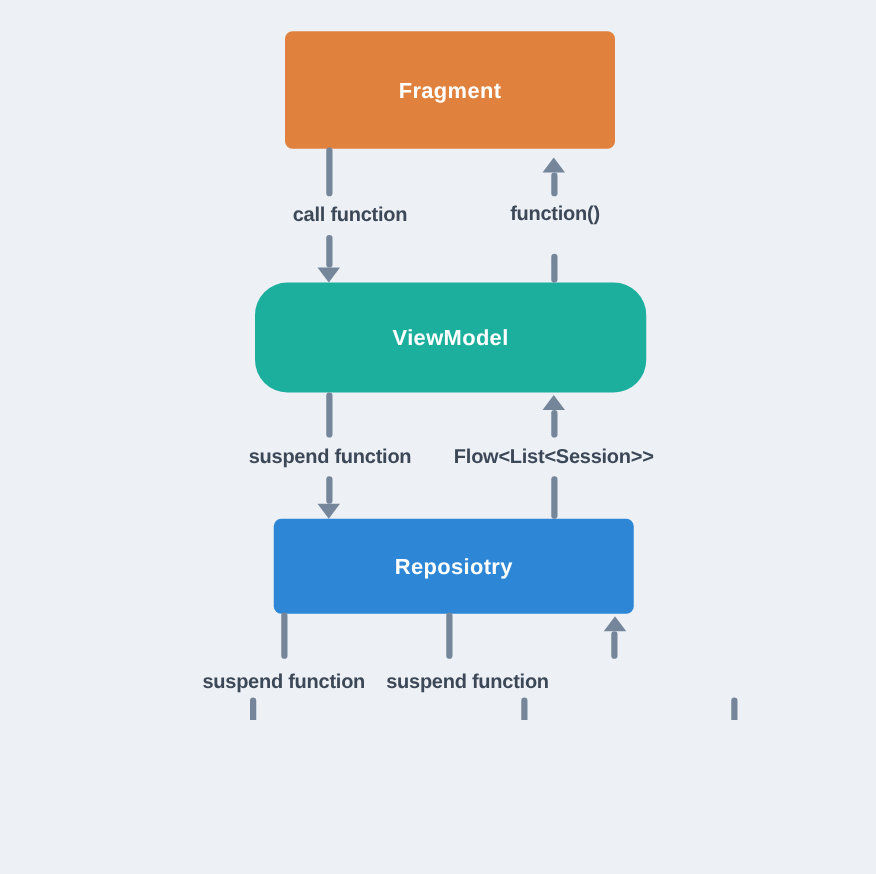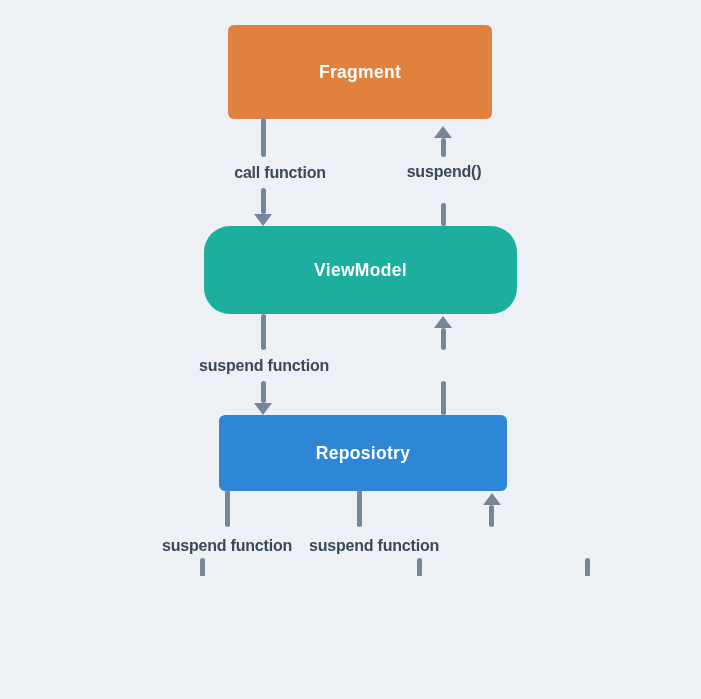--- a/index.html
+++ b/index.html
@@ -89,31 +89,32 @@
 
   <div class="vline" style="left:261px; top:118px; height:39px;"></div>
   <div class="vline" style="left:261px; top:188px; height:26px;"></div>
   <div class="head-down" style="left:254px; top:214px;"></div>
   <div class="elabel" style="left:280px; top:163px;">call function</div>
 
   <div class="head-up" style="left:434px; top:126px;"></div>
   <div class="vline" style="left:441px; top:138px; height:19px;"></div>
   <div class="vline" style="left:441px; top:203px; height:23px;"></div>
   <div class="elabel" style="left:444px; top:162px;">
-    <div>suspend()</div>
+    <div>function()</div>
   </div>
 
   <div class="vline" style="left:261px; top:314px; height:36px;"></div>
   <div class="vline" style="left:261px; top:381px; height:22px;"></div>
   <div class="head-down" style="left:254px; top:403px;"></div>
   <div class="elabel" style="left:264px; top:356px;">suspend function</div>
 
   <div class="head-up" style="left:434px; top:316px;"></div>
   <div class="vline" style="left:441px; top:328px; height:22px;"></div>
   <div class="vline" style="left:441px; top:381px; height:34px;"></div>
+  <div class="elabel" style="left:443px; top:356px;">Flow&lt;List&lt;Session&gt;&gt;</div>
 
   <div class="vline" style="left:225px; top:490px; height:37px;"></div>
   <div class="vline" style="left:200px; top:558px; height:23px;"></div>
   <div class="head-down" style="left:193px; top:581px;"></div>
   <div class="elabel" style="left:227px; top:536px;">suspend function</div>
 
   <div class="vline" style="left:357px; top:490px; height:37px;"></div>
   <div class="vline" style="left:417px; top:558px; height:23px;"></div>
   <div class="head-down" style="left:410px; top:581px;"></div>
   <div class="elabel" style="left:374px; top:536px;">suspend function</div>

